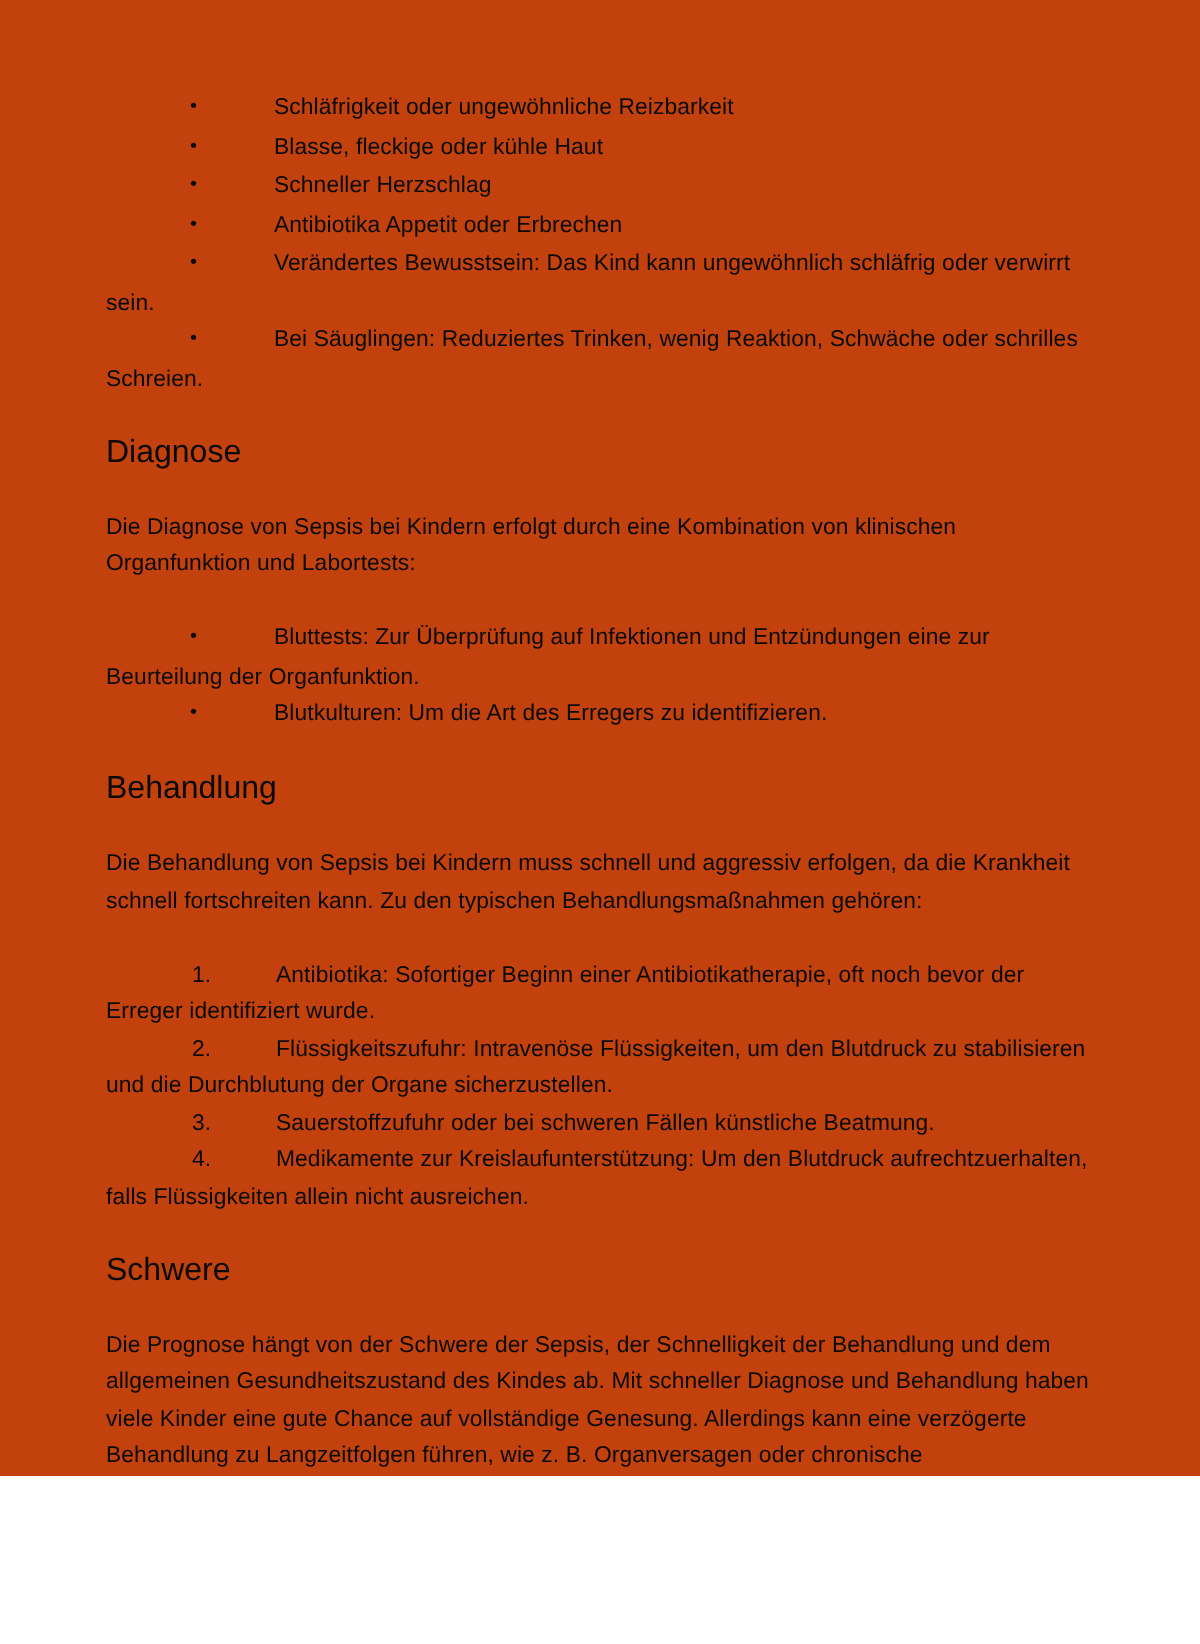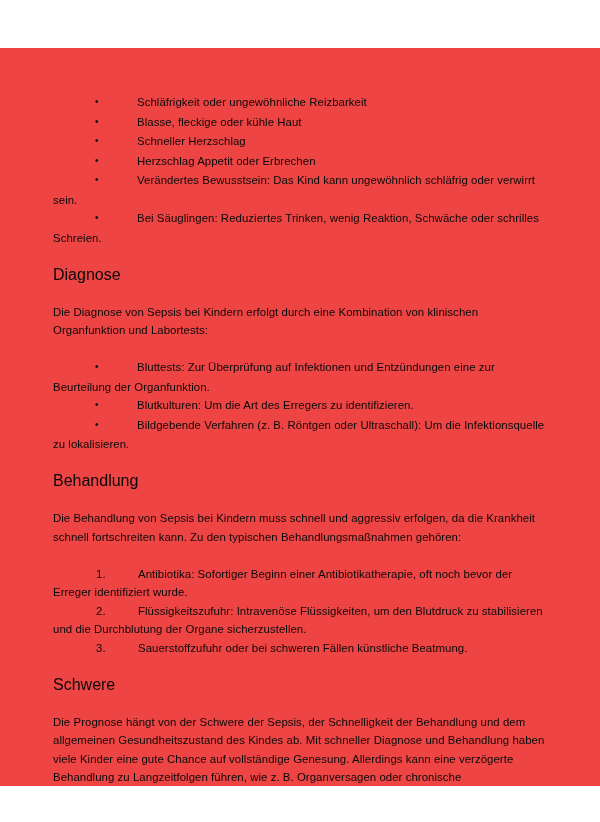--- a/index.html
+++ b/index.html
@@ -8,23 +8,22 @@
     background: #ffffff;
   }
   body {
     font-family: "Liberation Sans", sans-serif;
     color: #0a0a0a;
   }
   .page {
     position: relative;
     width: 600px;
     height: 738px;
-    background: #ef4444;
+    background: #c2410c;
     overflow: hidden;
-    margin-top: 48px;
   }
   .doc-body {
     position: absolute;
     left: 53px;
     top: 45px;
     width: 496px;
   }
   .para {
     font-size: 11.4px;
     line-height: 18.5px;
@@ -75,21 +74,21 @@
       <p class="para listitem">
         <span class="marker bullet-m"><span class="bullet-glyph">•</span></span><span>Schläfrigkeit oder ungewöhnliche Reizbarkeit</span>
       </p>
       <p class="para listitem">
         <span class="marker bullet-m"><span class="bullet-glyph">•</span></span><span>Blasse, fleckige oder kühle Haut</span>
       </p>
       <p class="para listitem">
         <span class="marker bullet-m"><span class="bullet-glyph">•</span></span><span>Schneller Herzschlag</span>
       </p>
       <p class="para listitem">
-        <span class="marker bullet-m"><span class="bullet-glyph">•</span></span><span>Herzschlag Appetit oder Erbrechen</span>
+        <span class="marker bullet-m"><span class="bullet-glyph">•</span></span><span>Antibiotika Appetit oder Erbrechen</span>
       </p>
       <p class="para listitem">
         <span class="marker bullet-m"><span class="bullet-glyph">•</span></span><span>Verändertes Bewusstsein: Das Kind kann ungewöhnlich schläfrig oder verwirrt sein.</span>
       </p>
       <p class="para listitem">
         <span class="marker bullet-m"><span class="bullet-glyph">•</span></span><span>Bei Säuglingen: Reduziertes Trinken, wenig Reaktion, Schwäche oder schrilles Schreien.</span>
       </p>
     </div>
 
     <div class="blank"></div>
@@ -98,41 +97,41 @@
       <p class="heading">Diagnose</p>
       <div class="blank"></div>
       <p class="para">Die Diagnose von Sepsis bei Kindern erfolgt durch eine Kombination von klinischen Organfunktion und Labortests:</p>
       <div class="blank"></div>
       <p class="para listitem">
         <span class="marker bullet-m"><span class="bullet-glyph">•</span></span><span>Bluttests: Zur Überprüfung auf Infektionen und Entzündungen eine zur Beurteilung der Organfunktion.</span>
       </p>
       <p class="para listitem">
         <span class="marker bullet-m"><span class="bullet-glyph">•</span></span><span>Blutkulturen: Um die Art des Erregers zu identifizieren.</span>
       </p>
-      <p class="para listitem">
-        <span class="marker bullet-m"><span class="bullet-glyph">•</span></span><span>Bildgebende Verfahren (z. B. Röntgen oder Ultraschall): Um die Infektionsquelle zu lokalisieren.</span>
-      </p>
     </div>
 
     <div class="blank"></div>
 
     <div>
       <p class="heading">Behandlung</p>
       <div class="blank"></div>
       <p class="para">Die Behandlung von Sepsis bei Kindern muss schnell und aggressiv erfolgen, da die Krankheit schnell fortschreiten kann. Zu den typischen Behandlungsmaßnahmen gehören:</p>
       <div class="blank"></div>
       <p class="para listitem">
         <span class="marker num-m">1.</span><span>Antibiotika: Sofortiger Beginn einer Antibiotikatherapie, oft noch bevor der Erreger identifiziert wurde.</span>
       </p>
       <p class="para listitem">
         <span class="marker num-m">2.</span><span>Flüssigkeitszufuhr: Intravenöse Flüssigkeiten, um den Blutdruck zu stabilisieren und die Durchblutung der Organe sicherzustellen.</span>
       </p>
       <p class="para listitem">
         <span class="marker num-m">3.</span><span>Sauerstoffzufuhr oder bei schweren Fällen künstliche Beatmung.</span>
       </p>
+      <p class="para listitem">
+        <span class="marker num-m">4.</span><span>Medikamente zur Kreislaufunterstützung: Um den Blutdruck aufrechtzuerhalten, falls Flüssigkeiten allein nicht ausreichen.</span>
+      </p>
     </div>
 
     <div class="blank"></div>
 
     <div>
       <p class="heading">Schwere</p>
       <div class="blank"></div>
       <p class="para">Die Prognose hängt von der Schwere der Sepsis, der Schnelligkeit der Behandlung und dem allgemeinen Gesundheitszustand des Kindes ab. Mit schneller Diagnose und Behandlung haben viele Kinder eine gute Chance auf vollständige Genesung. Allerdings kann eine verzögerte Behandlung zu Langzeitfolgen führen, wie z. B. Organversagen oder chronische Gesundheitsprobleme.</p>
     </div>
 

